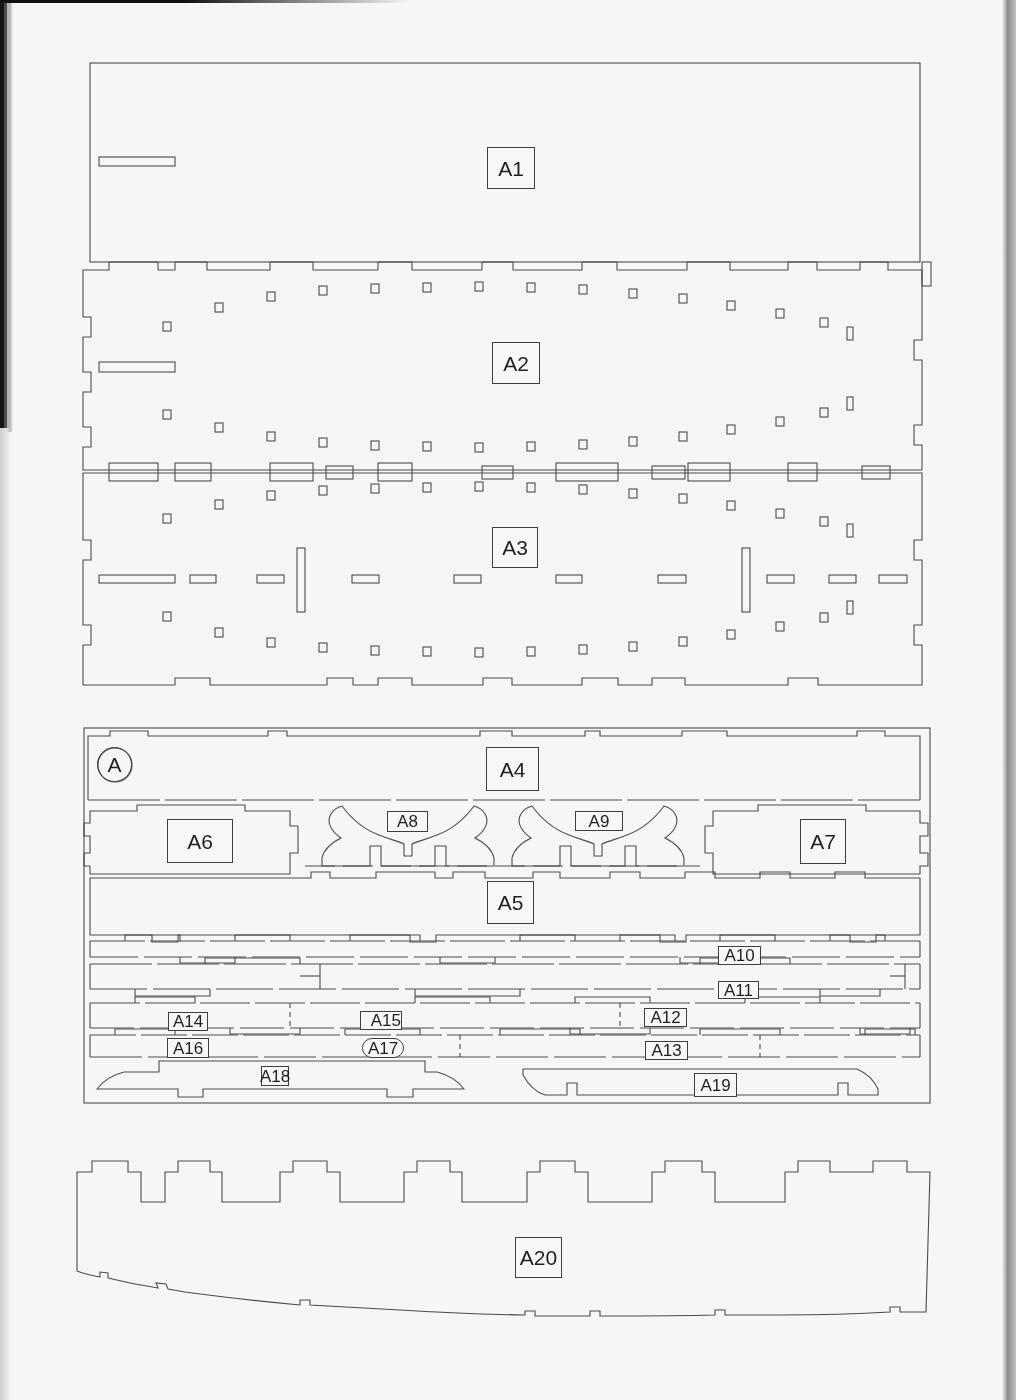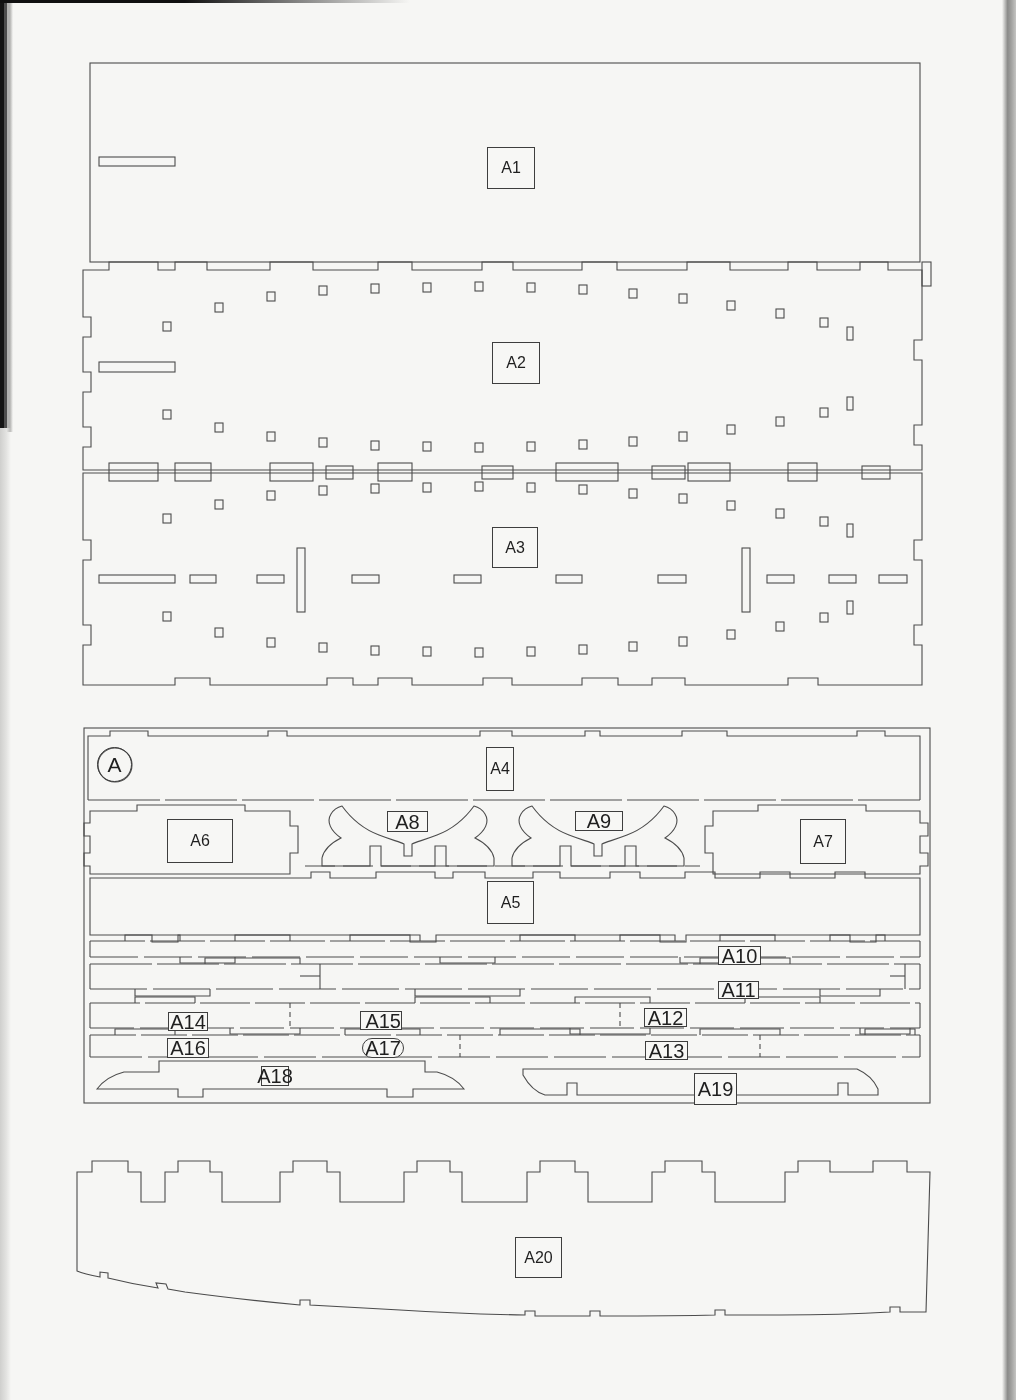--- a/index.html
+++ b/index.html
@@ -7,22 +7,22 @@
     position:relative; width:1016px; height:1400px;
     background:#f6f6f4; overflow:hidden;
     font-family:"Liberation Sans", sans-serif;
   }
   .page svg { position:absolute; left:0; top:0; }
   .lbl {
     position:absolute; display:flex; align-items:center; justify-content:center;
     background:#f7f7f5; border:1px solid #3e3e3e; color:#1f1f1f;
     box-sizing:border-box; line-height:1;
   }
-  .lbl.big   { font-size:16px; }
-  .lbl.small { font-size:20px; border-width:1.5px; }
+  .lbl.big   { font-size:21px; }
+  .lbl.small { font-size:17px; border-width:1.5px; }
   .circle-a {
     position:absolute; left:97px; top:747px; width:35px; height:35px;
     border:1.2px solid #3e3e3e; border-radius:50%;
     display:flex; align-items:center; justify-content:center;
     font-size:21px; color:#1f1f1f; box-sizing:border-box; background:transparent;
   }
   
   .edge-left-dark { position:absolute; left:0; top:0; width:13px; height:432px;
     background:linear-gradient(to right,#141414 0 4px,#4e4e4e 4px 7px,#b3b3b1 7px 10px,rgba(246,246,244,0) 13px); }
   .edge-left-light { position:absolute; left:0; top:428px; width:11px; height:972px;
@@ -284,21 +284,21 @@
 
   <div class="lbl big" style="left:487px; top:147px;  width:48px; height:42px;">
       <span>A1</span>
     </div>
   <div class="lbl big" style="left:492px; top:342px;  width:48px; height:42px;">
       <span>A2</span>
     </div>
   <div class="lbl big" style="left:492px; top:527px;  width:46px; height:41px;">
       <span>A3</span>
     </div>
-  <div class="lbl big" style="left:486px; top:747px;  width:28px; height:44px;text-align:right;">
+  <div class="lbl big" style="left:486px; top:747px;  width:53px; height:44px;text-align:right;">
       <span>A4</span>
     </div>
   <div class="lbl big" style="left:487px; top:881px;  width:47px; height:43px;">
       <span>A5</span>
     </div>
   <div class="lbl big" style="left:167px; top:819px;  width:66px; height:44px;">
       <span>A6</span>
     </div>
   <div class="lbl big" style="left:800px; top:819px;  width:46px; height:45px;">
       <span>A7</span>
@@ -329,21 +329,21 @@
     </div>
   <div class="lbl small" style="left:167px; top:1038px; width:42px; height:20px;">
       <span>A16</span>
     </div>
   <div class="lbl small" style="left:362px; top:1038px; width:42px; height:20px;border-radius:10px;">
       <span>A17</span>
     </div>
   <div class="lbl small" style="left:261px; top:1066px; width:28px; height:20px;">
       <span>A18</span>
     </div>
-  <div class="lbl small" style="left:694px; top:1073px; width:43px; height:32px;">
+  <div class="lbl small" style="left:694px; top:1073px; width:43px; height:24px;">
       <span>A19</span>
     </div>
   <div class="lbl big" style="left:515px; top:1237px; width:47px; height:41px;">
       <span>A20</span>
     </div>
 
   <div class="edge-left-dark"></div>
   <div class="edge-left-light"></div>
   <div class="edge-top"></div>
   <div class="edge-right"></div>

